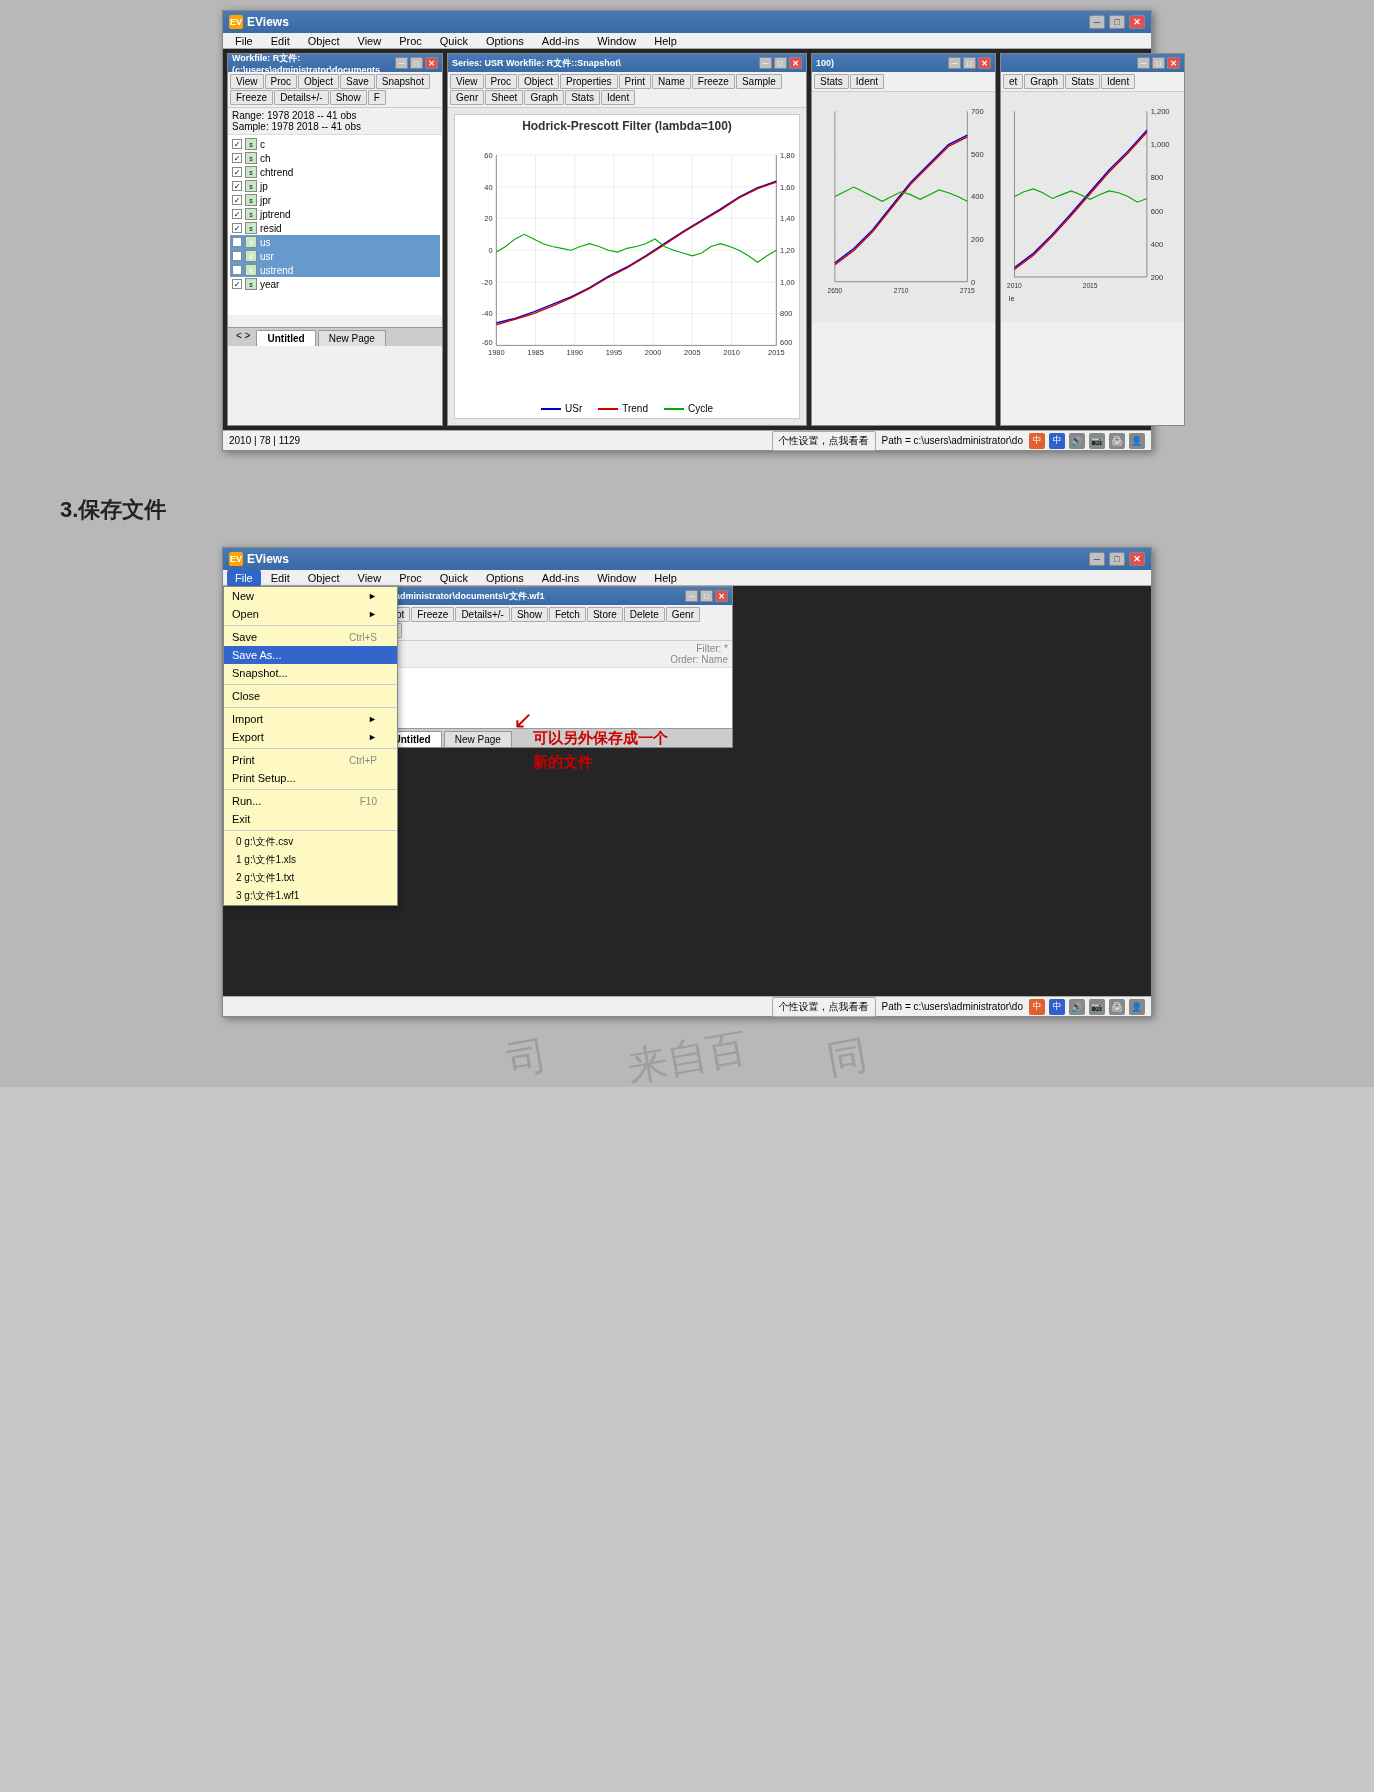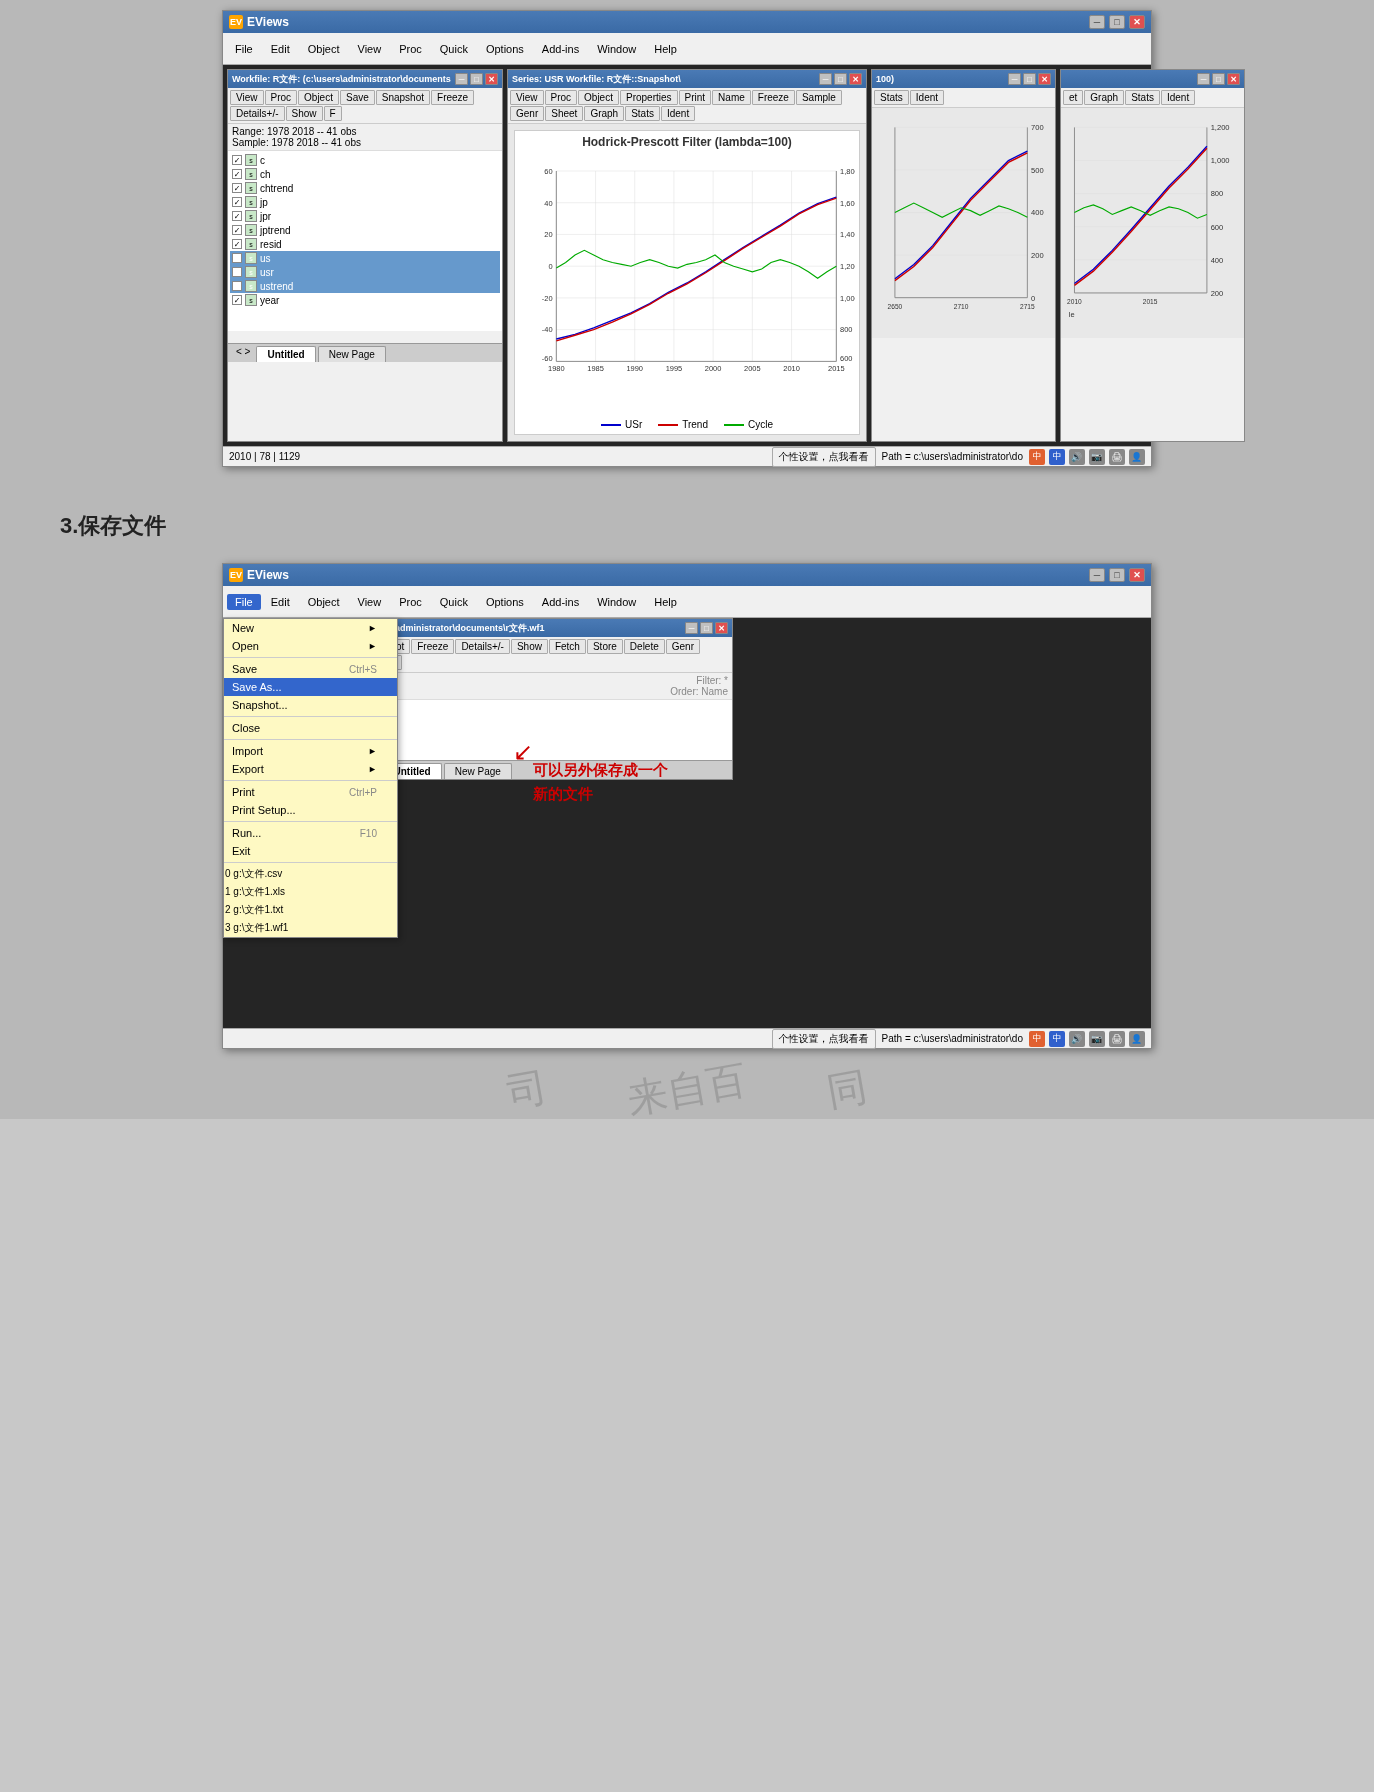--- a/index.html
+++ b/index.html
@@ -74,38 +74,38 @@
       justify-content: center;
       cursor: pointer;
       color: #333;
     }
     .title-btn.close { background: #e05050; color: white; }
 
     
     .menu-bar {
       background: #f0f0f0;
       border-bottom: 1px solid #aaa;
-      height: 32px;
+      height: 16px;
       display: flex;
       align-items: center;
       padding: 0 4px;
       gap: 2px;
     }
     .menu-item {
       padding: 2px 8px;
       font-size: 11px;
       cursor: pointer;
       border-radius: 2px;
     }
 
     
     .workfile-window {
       background: #f0f0f0;
       border: 1px solid #888;
-      width: 276px;
+      width: 216px;
       flex-shrink: 0;
     }
     .sub-titlebar {
       background: linear-gradient(to bottom, #4a7ab5, #3a6aa5);
       color: white;
       height: 18px;
       display: flex;
       align-items: center;
       padding: 0 4px;
       font-size: 10px;
@@ -315,21 +315,21 @@
       color: #888;
       font-size: 10px;
       margin-left: 20px;
     }
     .dropdown-arrow {
       font-size: 9px;
     }
 
     
     .recent-file {
-      padding: 2px 1px;
+      padding: 2px 12px;
       cursor: pointer;
       font-size: 10px;
     }
 
     .wf2-bar {
       background: linear-gradient(to bottom, #4a7ab5, #3a6aa5);
       color: white;
       height: 18px;
       display: flex;
       align-items: center;

